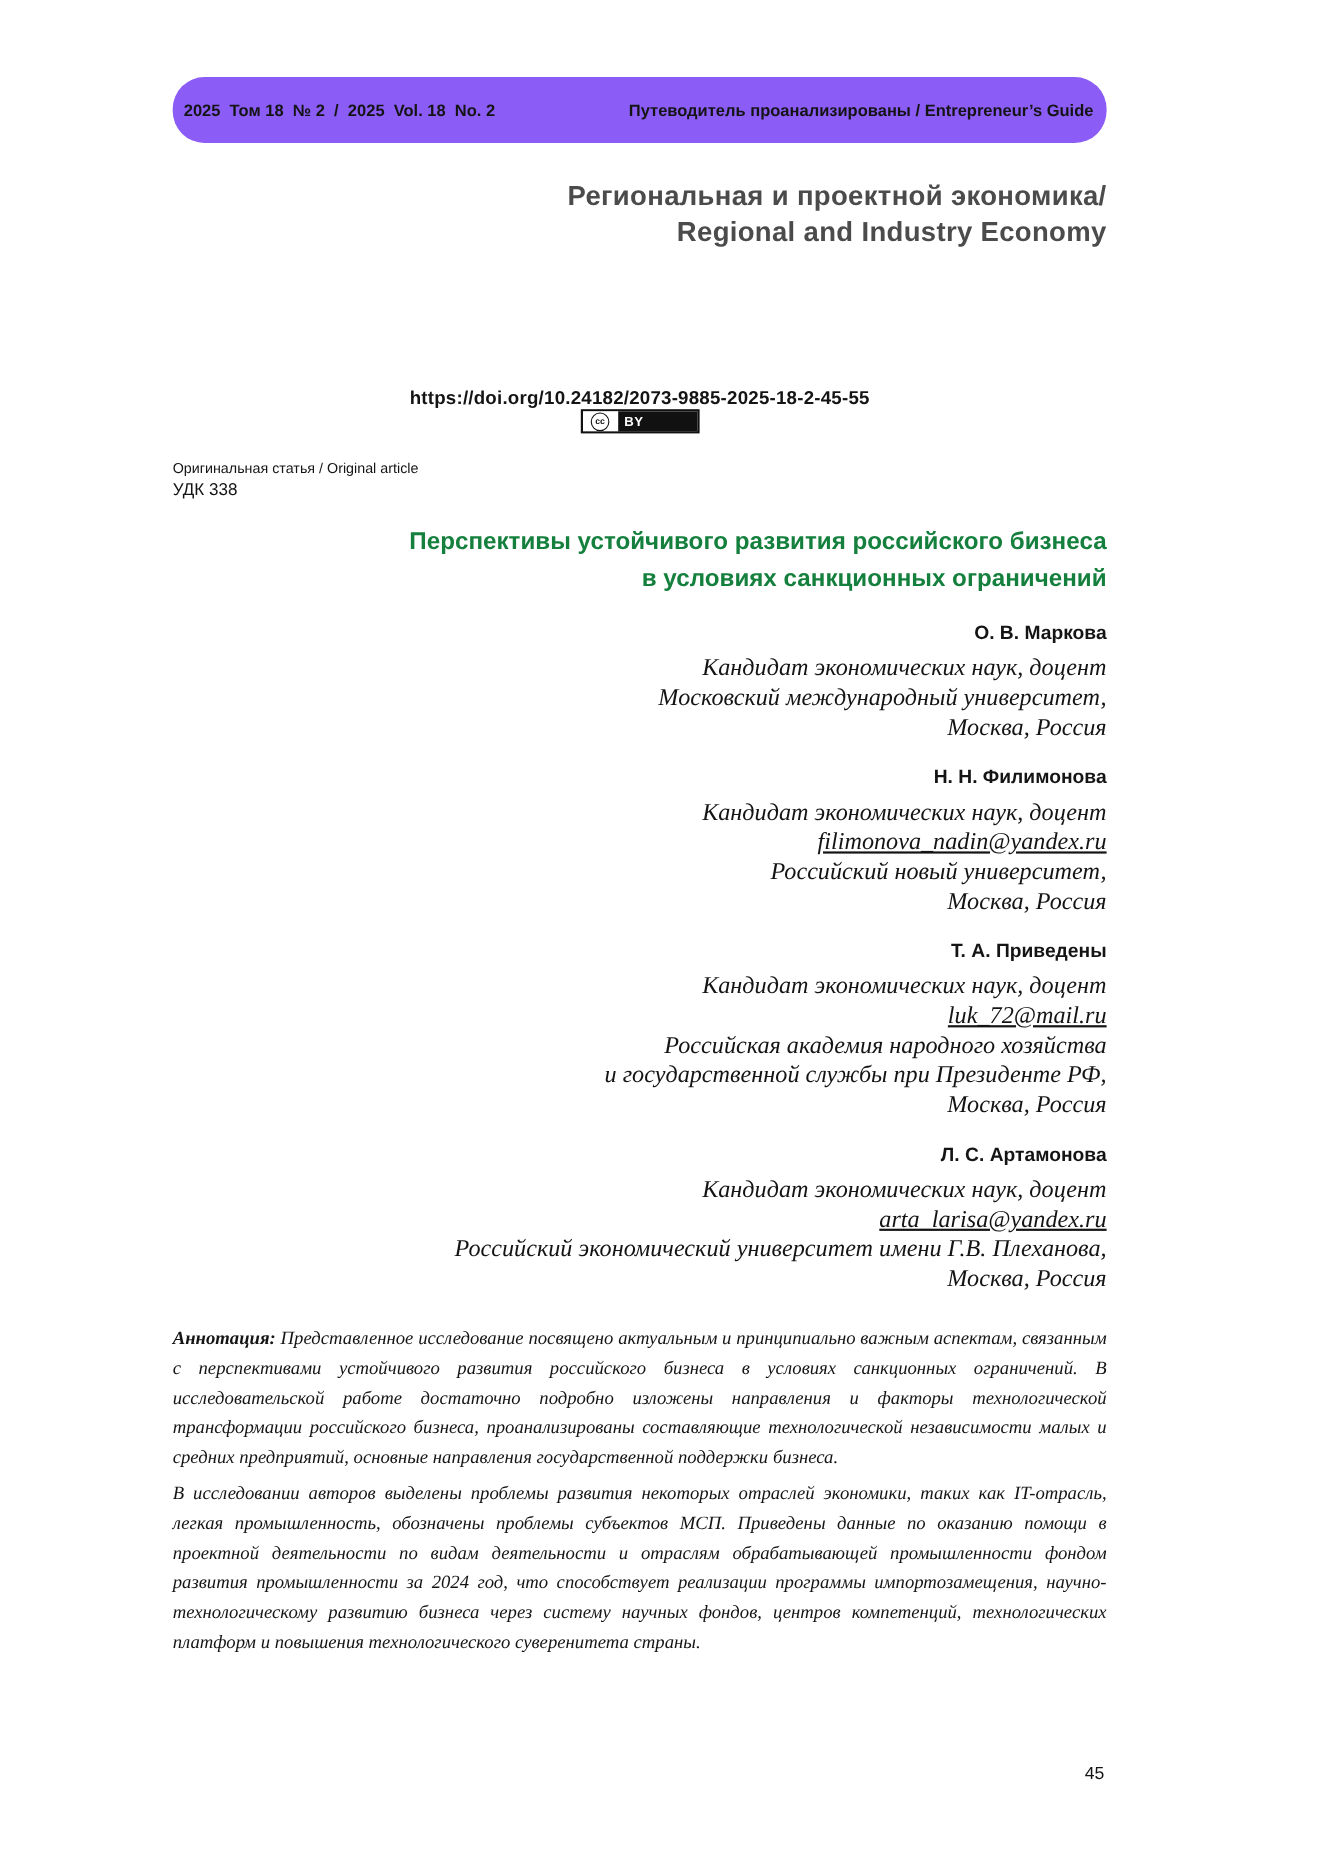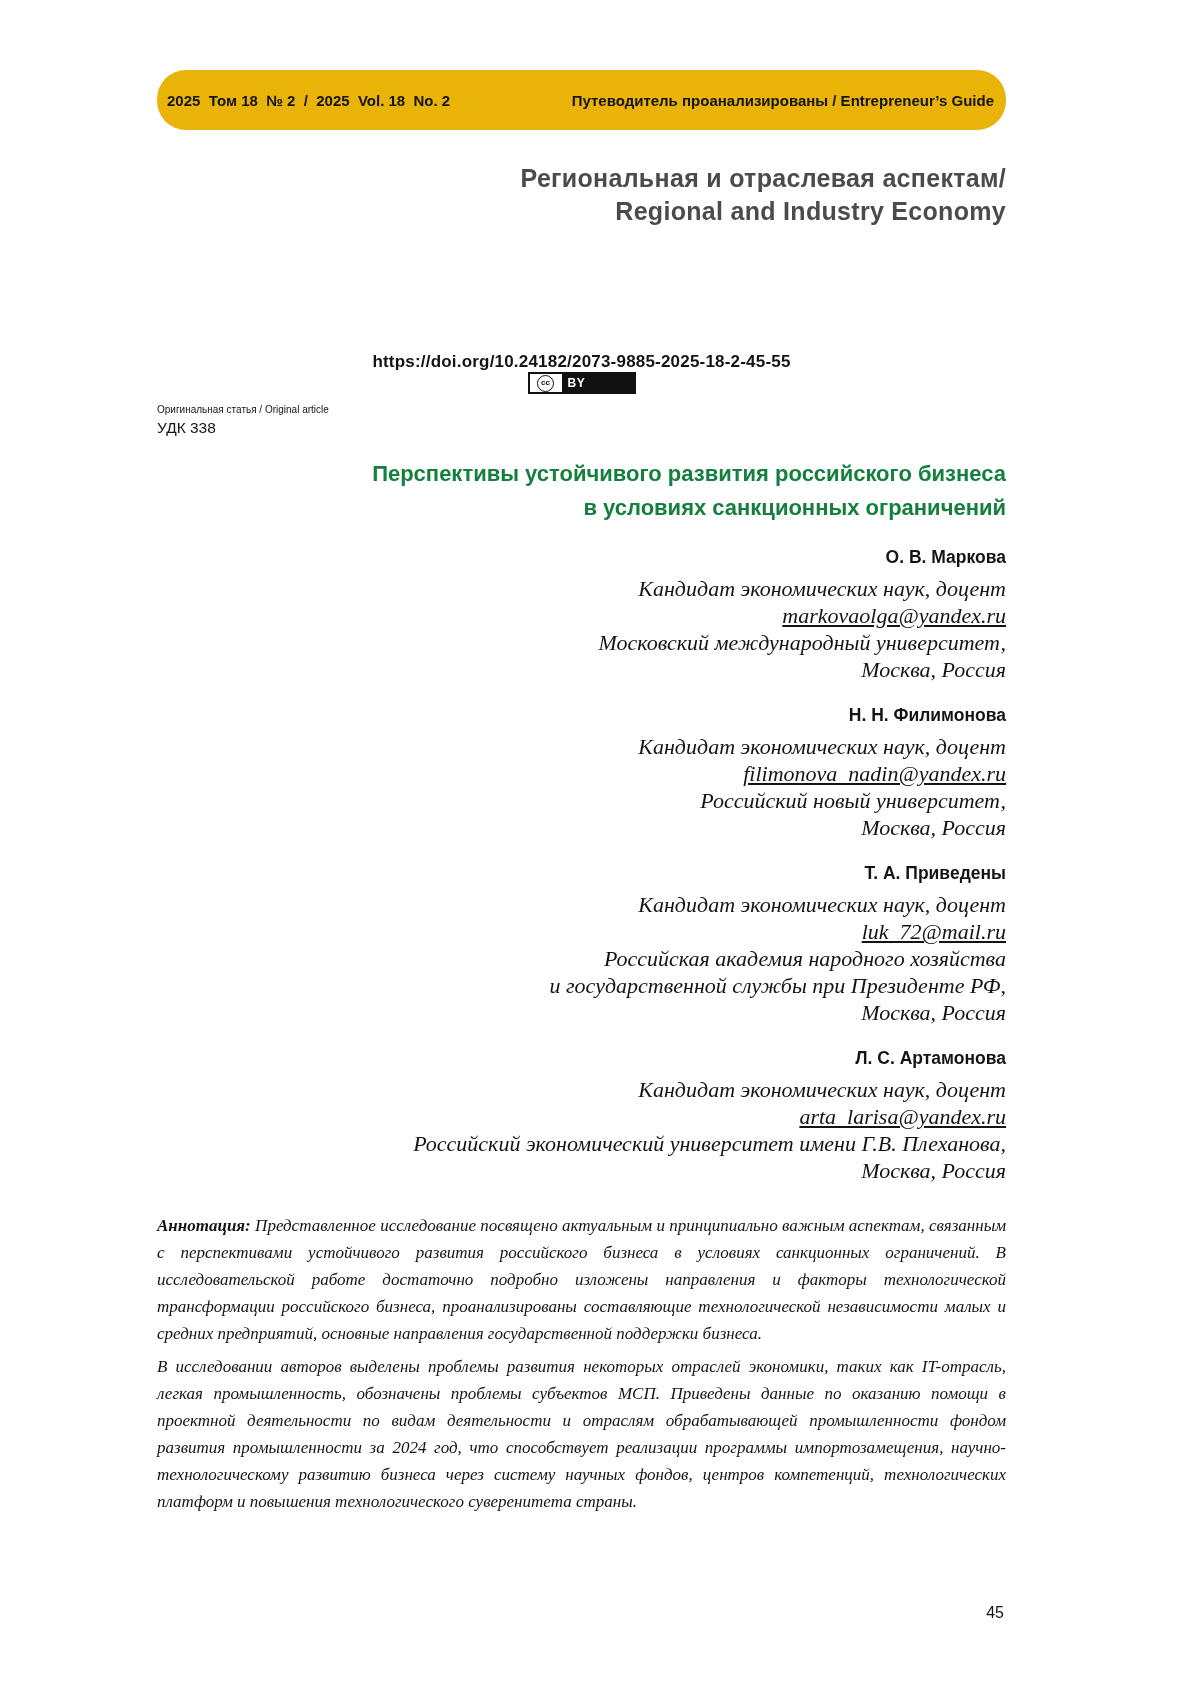--- a/index.html
+++ b/index.html
@@ -7,21 +7,21 @@
     width: 1200px; height: 1697px;
     background: #ffffff;
     font-family: "Liberation Sans", sans-serif;
     color: #141414;
     position: relative;
     overflow: hidden;
   }
   .content { position: absolute; left: 157px; top: 70px; width: 849px; }
 
   .issue-bar {
-    background: #eab308;
+    background: #8b5cf6;
     height: 60px;
     display: flex;
     align-items: center;
     justify-content: space-between;
     padding: 0 12px 0 10px;
     box-sizing: border-box;
     font-size: 15px;
     font-weight: bold;
     white-space: pre;
     border-radius: 29px;
@@ -77,21 +77,21 @@
     background: #111;
     color: #fff;
     flex: 1;
     display: flex; align-items: center;
     padding-left: 6px;
     font-size: 12px;
     font-weight: bold;
     letter-spacing: 0.5px;
   }
 
-  .article-type { margin-top: 10px; font-size: 10px; }
+  .article-type { margin-top: 24px; font-size: 13px; }
   .udk { margin-top: 4px; font-size: 15.5px; }
 
   .title {
     margin: 20px 0 0 0;
     text-align: right;
     font-size: 22px;
     line-height: 34px;
     font-weight: bold;
     color: #15803d;
   }
@@ -137,21 +137,21 @@
 <body>
 
 <div class="content">
 
   <div class="issue-bar">
     <span>2025  Том 18  № 2  /  2025  Vol. 18  No. 2</span>
     <span>Путеводитель проанализированы / Entrepreneur’s Guide</span>
   </div>
 
   <div class="section-heading">
-    <div>Региональная и отраслевая аспектам/</div>
+    <div>Региональная и проектной экономика/</div>
     <div>Regional and Industry Economy</div>
   </div>
 
   <div class="doi-row">
     <a class="doi" href="#">https://doi.org/10.24182/2073-9885-2025-18-2-45-55</a>
     <span class="cc-badge">
       <span class="cc-left">
         <span class="cc-circle">cc</span>
       </span>
       <span class="cc-right">BY</span>
@@ -163,21 +163,20 @@
 
   <h1 class="title">
     <span>Перспективы устойчивого развития российского бизнеса</span><br>
     <span>в условиях санкционных ограничений</span>
   </h1>
 
   <div id="authors">
       <div class="author-block">
         <div class="author-name">О. В. Маркова</div>
         <div class="author-line">Кандидат экономических наук, доцент</div>
-        <div class="author-line"><a class="email" href="#">markovaolga@yandex.ru</a></div>
         <div class="author-line author-aff">Московский международный университет,
 Москва, Россия</div>
       </div>
       <div class="author-block">
         <div class="author-name">Н. Н. Филимонова</div>
         <div class="author-line">Кандидат экономических наук, доцент</div>
         <div class="author-line"><a class="email" href="#">filimonova_nadin@yandex.ru</a></div>
         <div class="author-line author-aff">Российский новый университет,
 Москва, Россия</div>
       </div>

